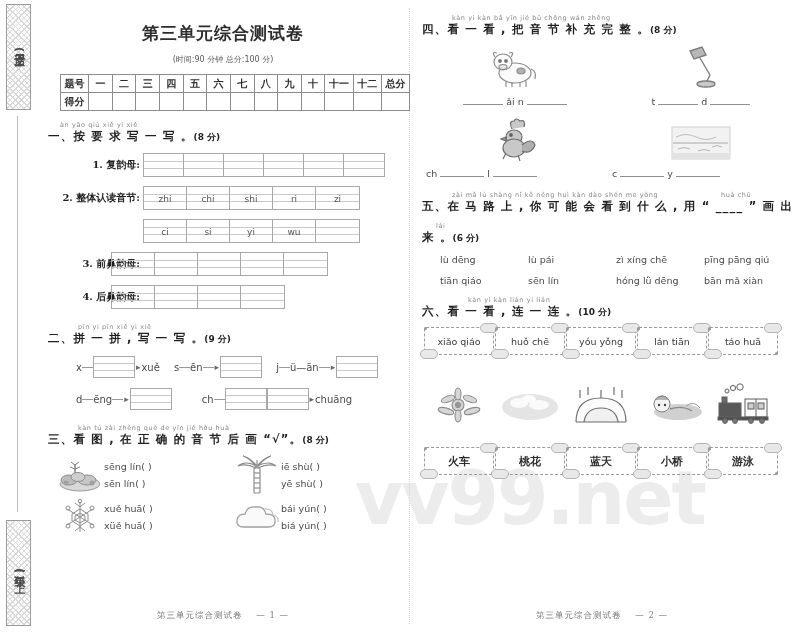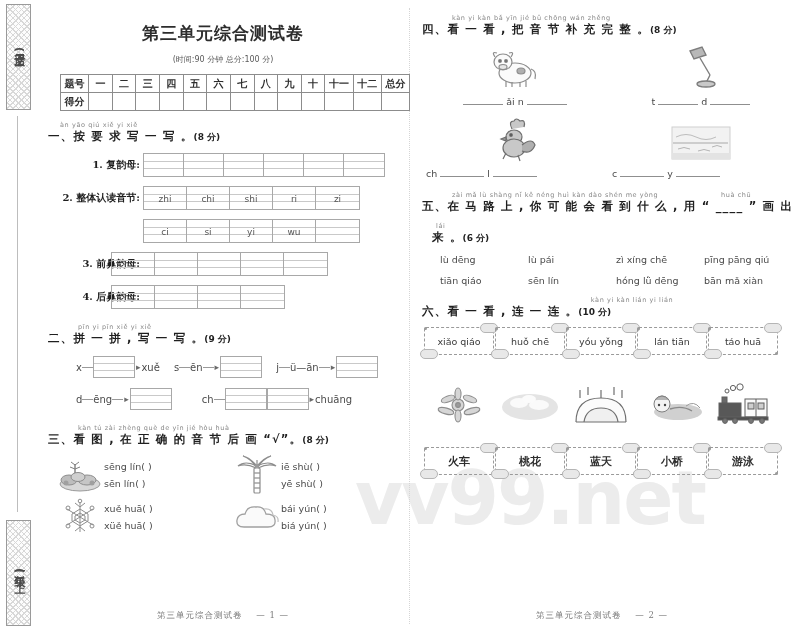--- a/index.html
+++ b/index.html
@@ -526,42 +526,42 @@
       </div>
     </div>
 
     <div class="sec" style="margin-left:14px;margin-top:12px;">
       <div class="sec-py" style="margin-left:30px;">
         <span>zài mǎ lù shàng   nǐ  kě néng huì kàn dào shén me   yòng</span>
         <span style="margin-left:60px">huà chū</span>
       </div>
       <div class="sec-t">五、在 马 路 上 , 你 可 能 会 看 到 什 么 , 用 “ ____ ” 画 出</div>
       <div class="sec-py" style="margin-left:14px;margin-top:8px;">lái</div>
-      <div class="sec-t" style="margin-left:10px;">
+      <div class="sec-t" style="">
         <span>来 。</span><span class="pts">(6 分)</span>
       </div>
 
       <div class="wordlist">
         <div class="wrow">
           <div class="w">lù dēng</div>
           <div class="w">lù pái</div>
           <div class="w">zì xíng chē</div>
           <div class="w">pīng pāng qiú</div>
         </div>
         <div class="wrow">
           <div class="w">tiān qiáo</div>
           <div class="w">sēn lín</div>
           <div class="w">hóng lǜ dēng</div>
           <div class="w">bān mǎ xiàn</div>
         </div>
       </div>
     </div>
 
     <div class="sec" style="margin-left:14px;margin-top:8px;">
-      <div class="sec-py" style="margin-left:46px;text-align:center;">kàn yi kàn   lián yi lián</div>
+      <div class="sec-py" style="margin-left:46px;">kàn yi kàn   lián yi lián</div>
       <div class="sec-t">
         <span>六、看 一 看 , 连 一 连 。</span><span class="pts">(10 分)</span>
       </div>
     </div>
 
     <div class="cloudrow" style="margin-left:10px;margin-right:12px;">
       <div class="cloudbox">
         <span class="cb-cloud tr"></span>
         <span class="cb-cloud bl"></span>
         <span class="cb-dot tl"></span>

